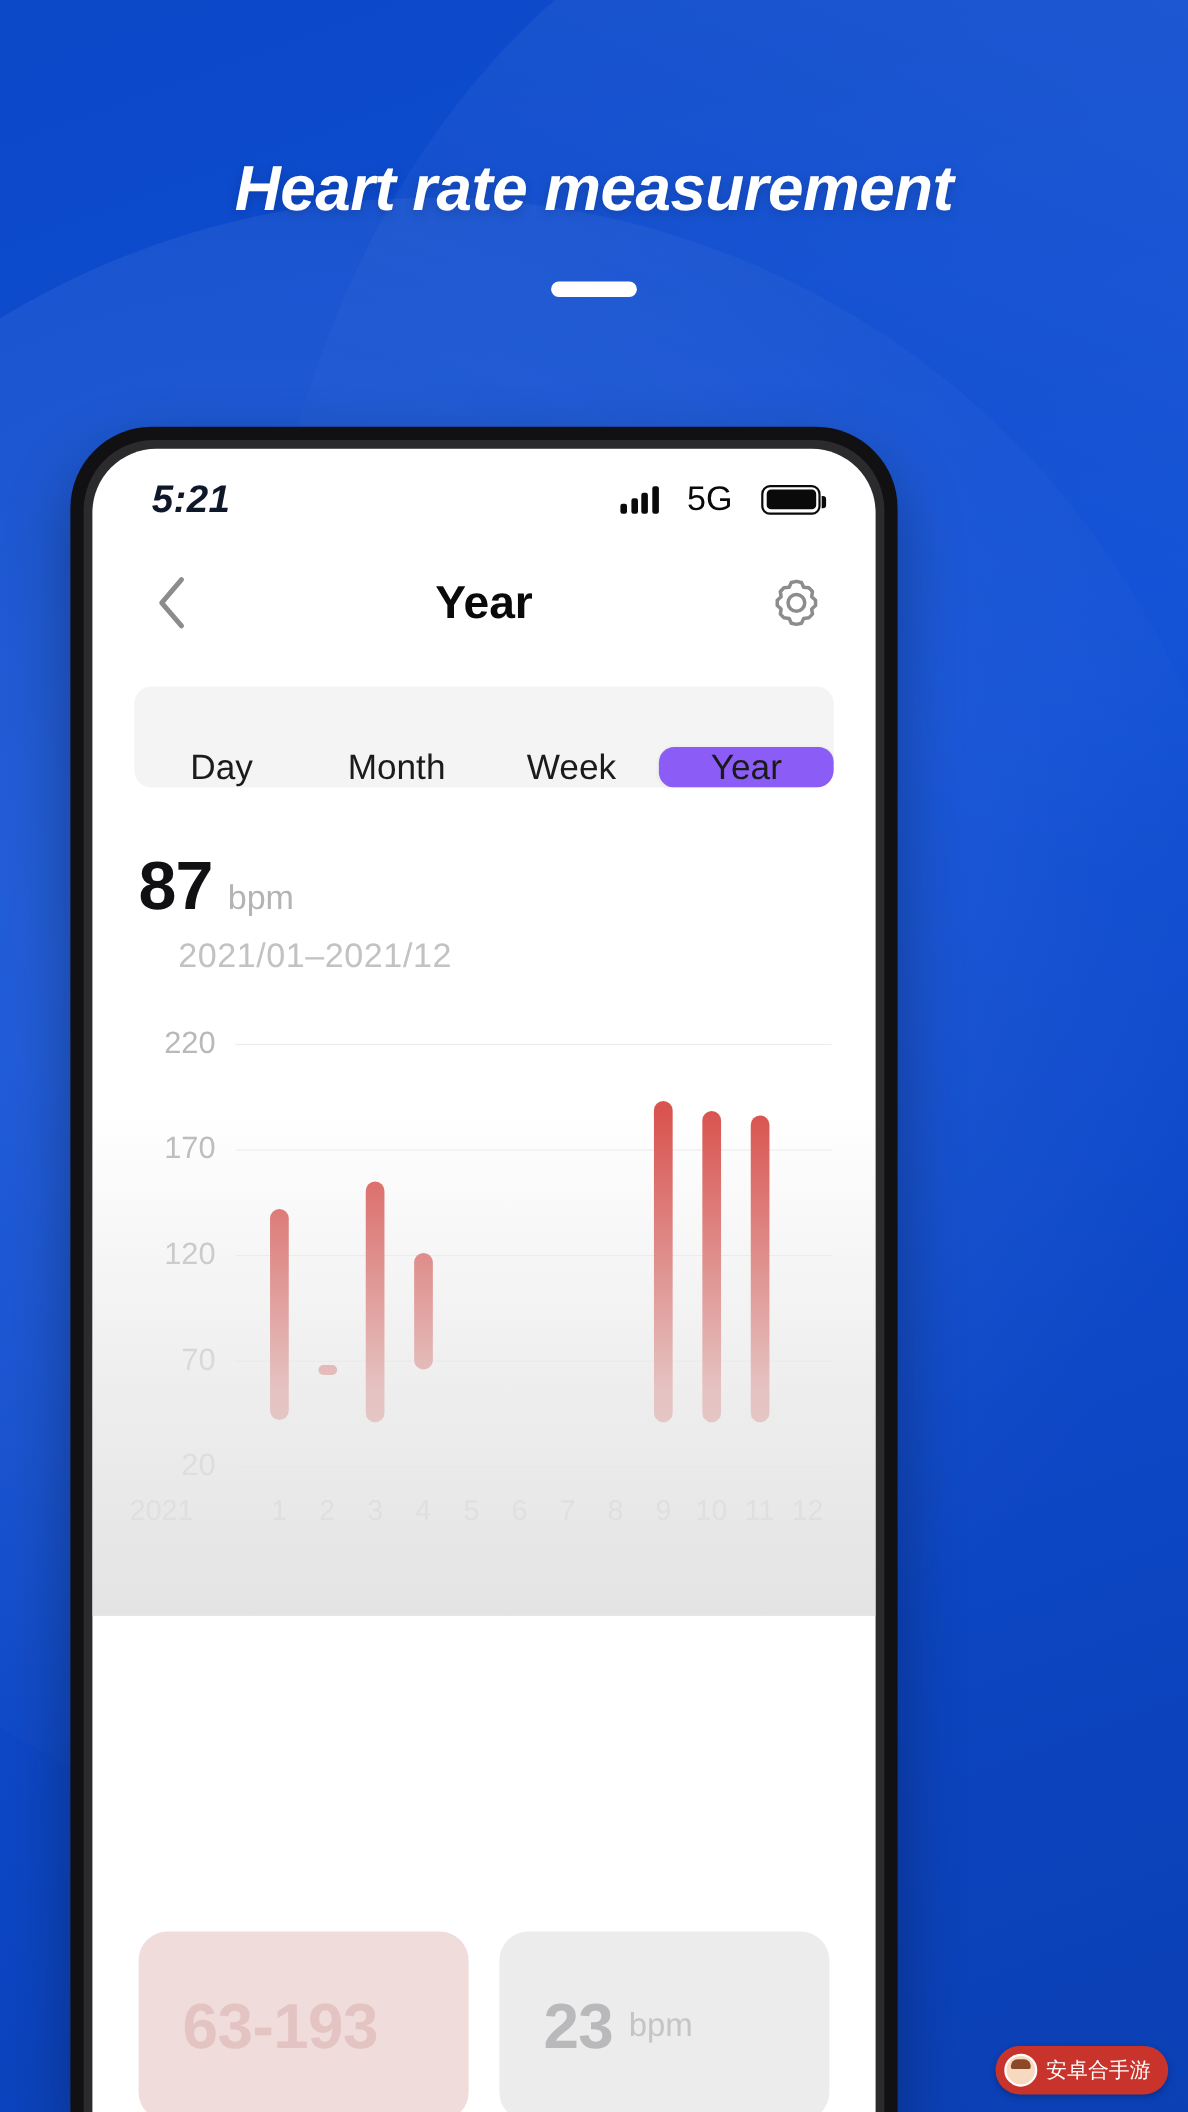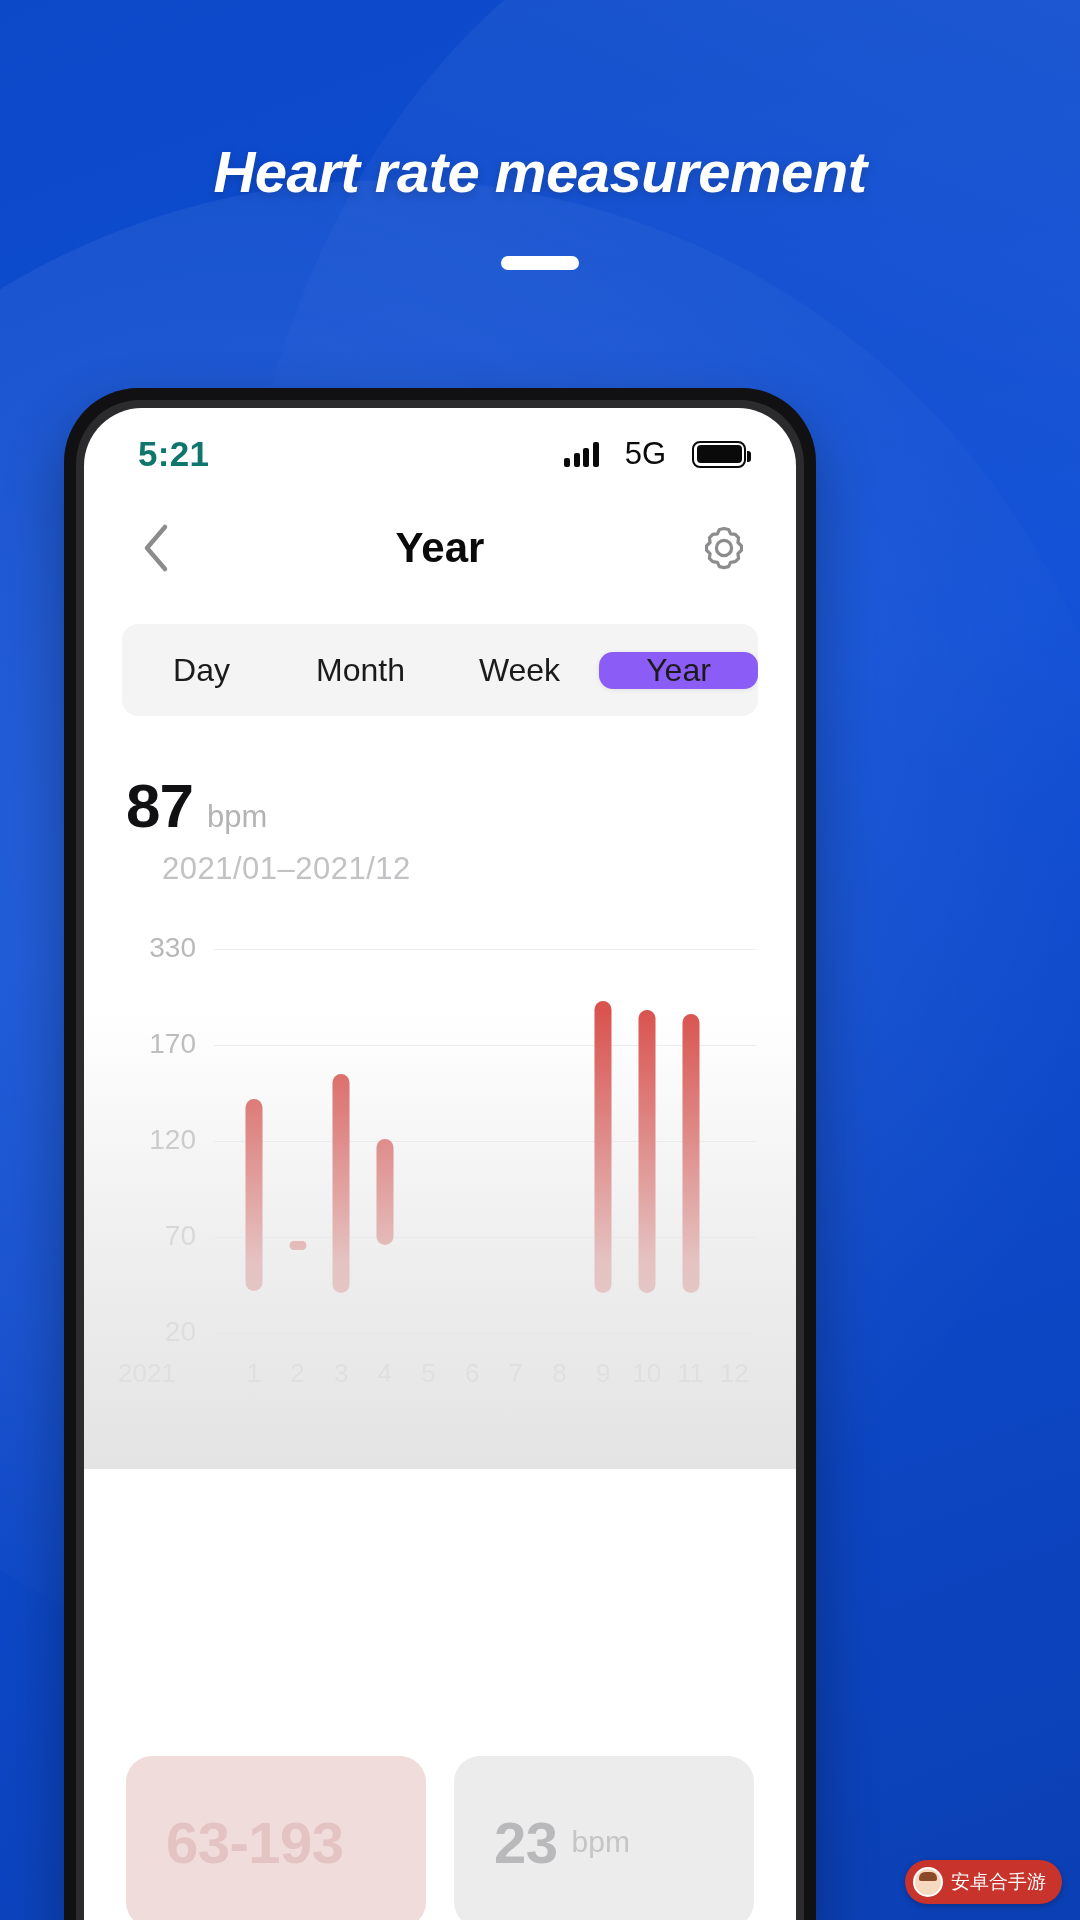--- a/index.html
+++ b/index.html
@@ -75,22 +75,23 @@
   }
 
   
   .statusbar {
     height:92px;
     display:flex; align-items:center;
     justify-content:space-between;
     padding:0 50px 0 54px;
   }
   .status-time {
-    font-size:35px; font-weight:600; color:#0f766e;
+    font-size:35px; font-weight:600; color:#0f172a;
     letter-spacing:0.3px;
+    font-style:italic;
   }
   .status-right { display:flex; align-items:center; gap:26px; }
   .signal { display:flex; align-items:flex-end; gap:3.5px; height:26px; }
   .signal i { width:6px; background:#0a0a0a; border-radius:2px; display:block; }
   .signal i:nth-child(1){ height:9px; }
   .signal i:nth-child(2){ height:14px; }
   .signal i:nth-child(3){ height:19px; }
   .signal i:nth-child(4){ height:25px; }
   .net-label { font-size:31px; font-weight:400; color:#0a0a0a; }
   .battery {
@@ -118,21 +119,21 @@
   }
   .nav-gear { margin-left:auto; width:56px; height:56px; display:flex; align-items:center; justify-content:center; }
 
   
   .tabs {
     margin:28px 38px 0 38px;
     height:92px;
     background:#f4f4f5;
     border-radius:16px;
     display:flex;
-    align-items:center;
+    align-items:flex-end;
     overflow:hidden;
   }
   .tab {
     flex:1;
     display:flex; align-items:center; justify-content:center;
     font-size:32px; color:#1b1b1b;
     position:relative;
   }
   .tab + .tab::before {
     content:""; position:absolute; left:0; top:24px; bottom:24px;
@@ -314,21 +315,21 @@
       <div class="avg-row">
         <div class="avg-value">87</div>
         <div class="avg-unit">bpm</div>
       </div>
       <div class="avg-range">2021/01–2021/12</div>
     </div>
 
     <div class="chart-wrap">
       <div class="grid" id="grid">
             <div class="grid-row" style="top: 0%;">
-              <div class="grid-label">330</div>
+              <div class="grid-label">220</div>
               <div class="grid-line"></div>
             </div>
             <div class="grid-row" style="top: 25%;">
               <div class="grid-label">170</div>
               <div class="grid-line"></div>
             </div>
             <div class="grid-row" style="top: 50%;">
               <div class="grid-label">120</div>
               <div class="grid-line"></div>
             </div>

